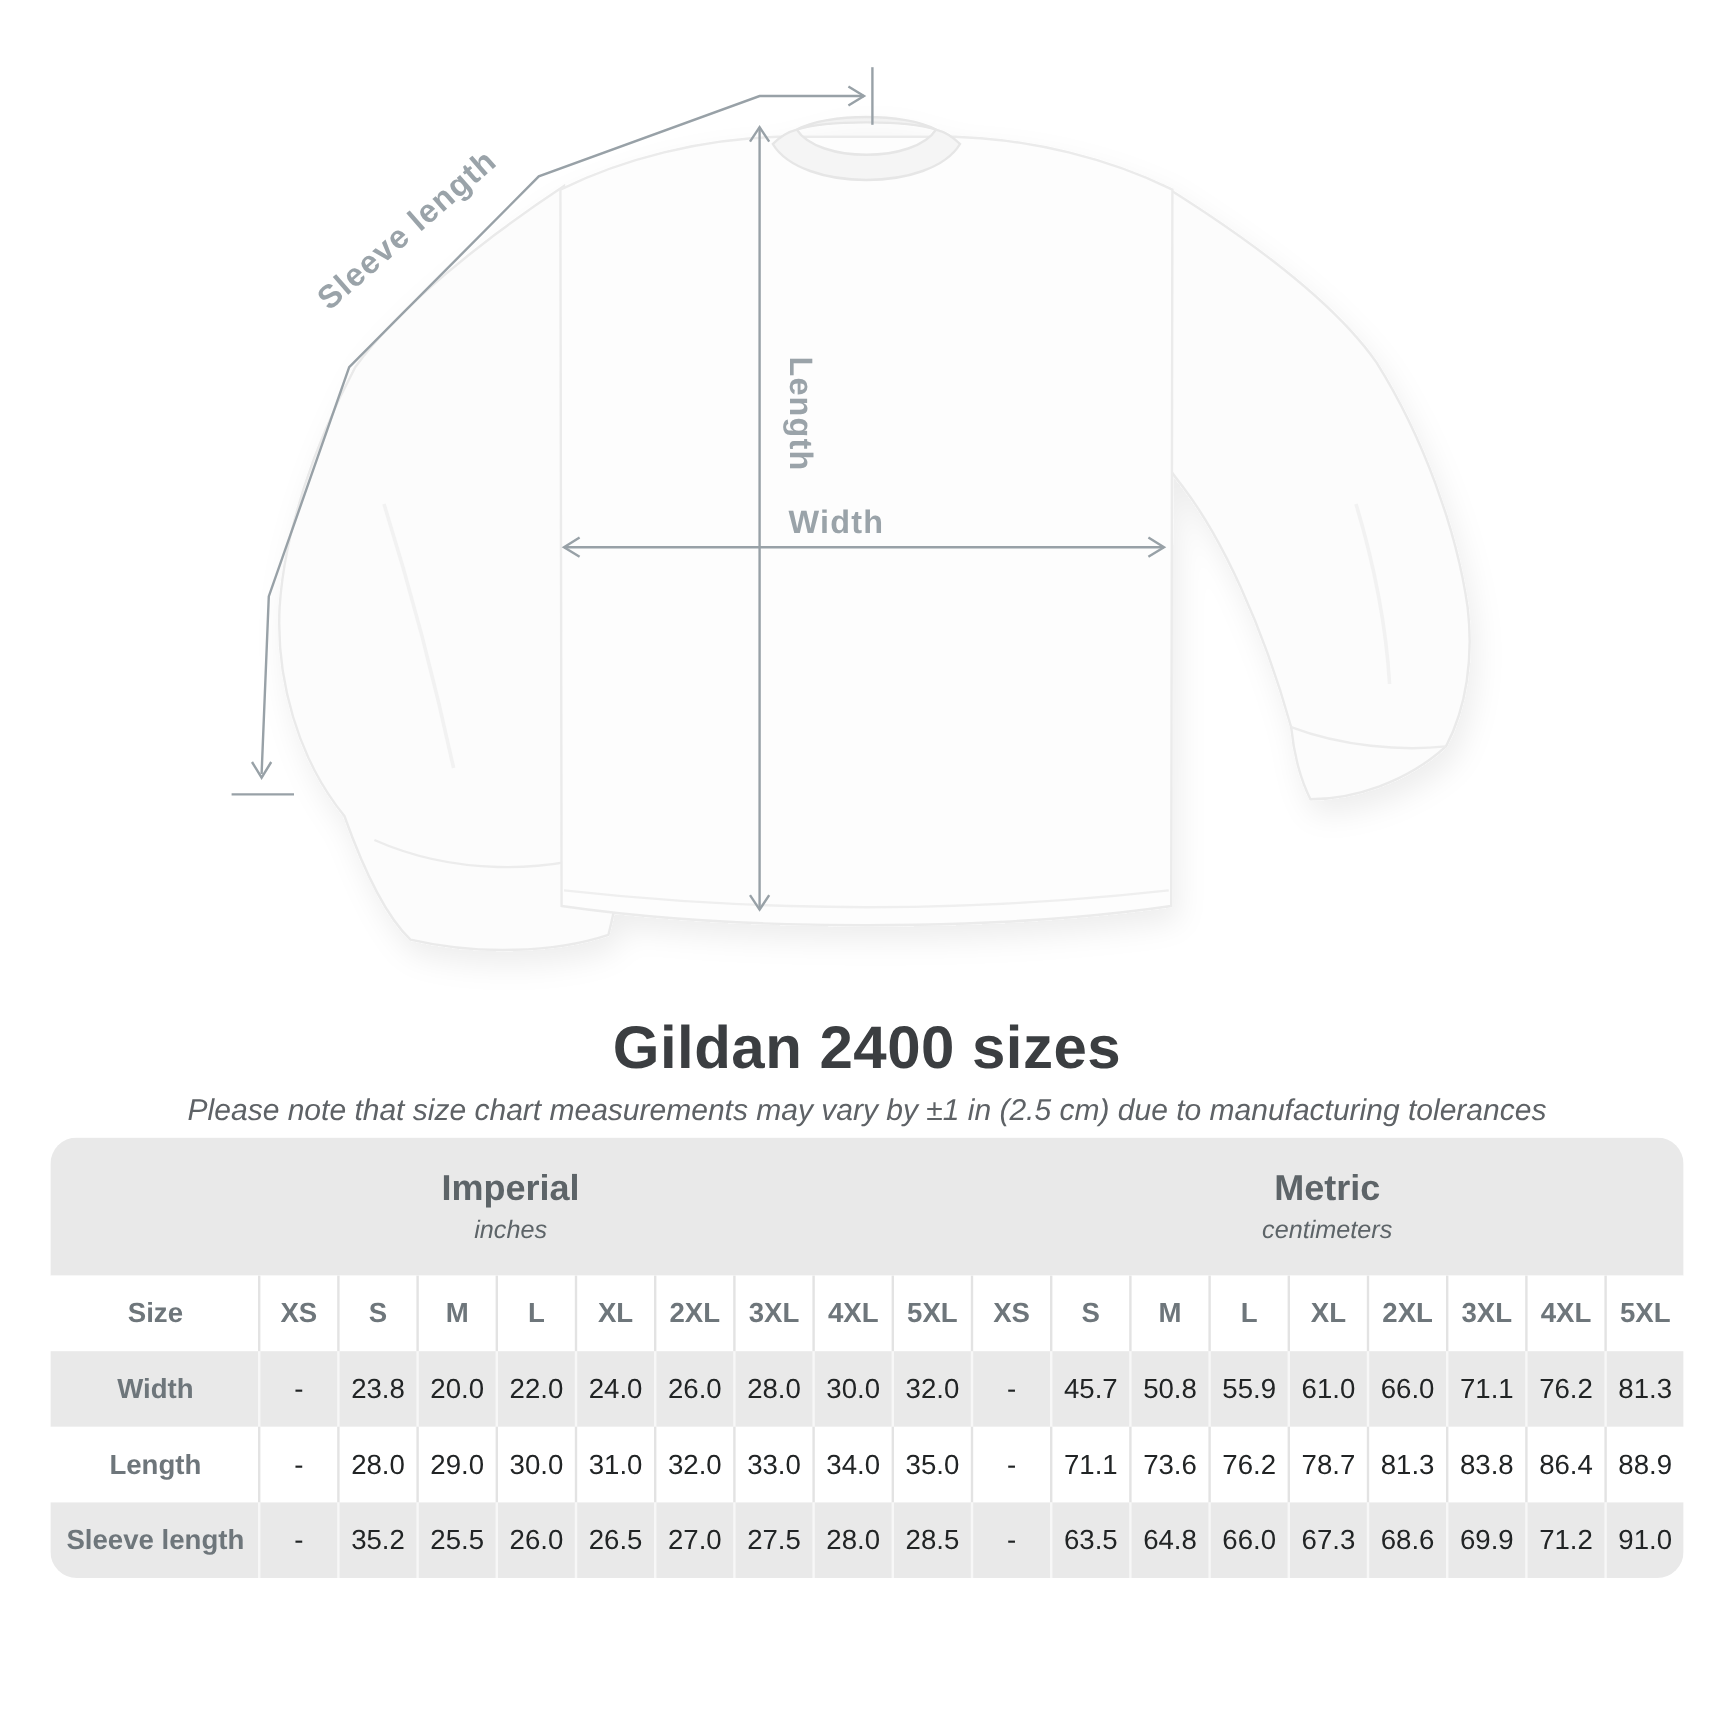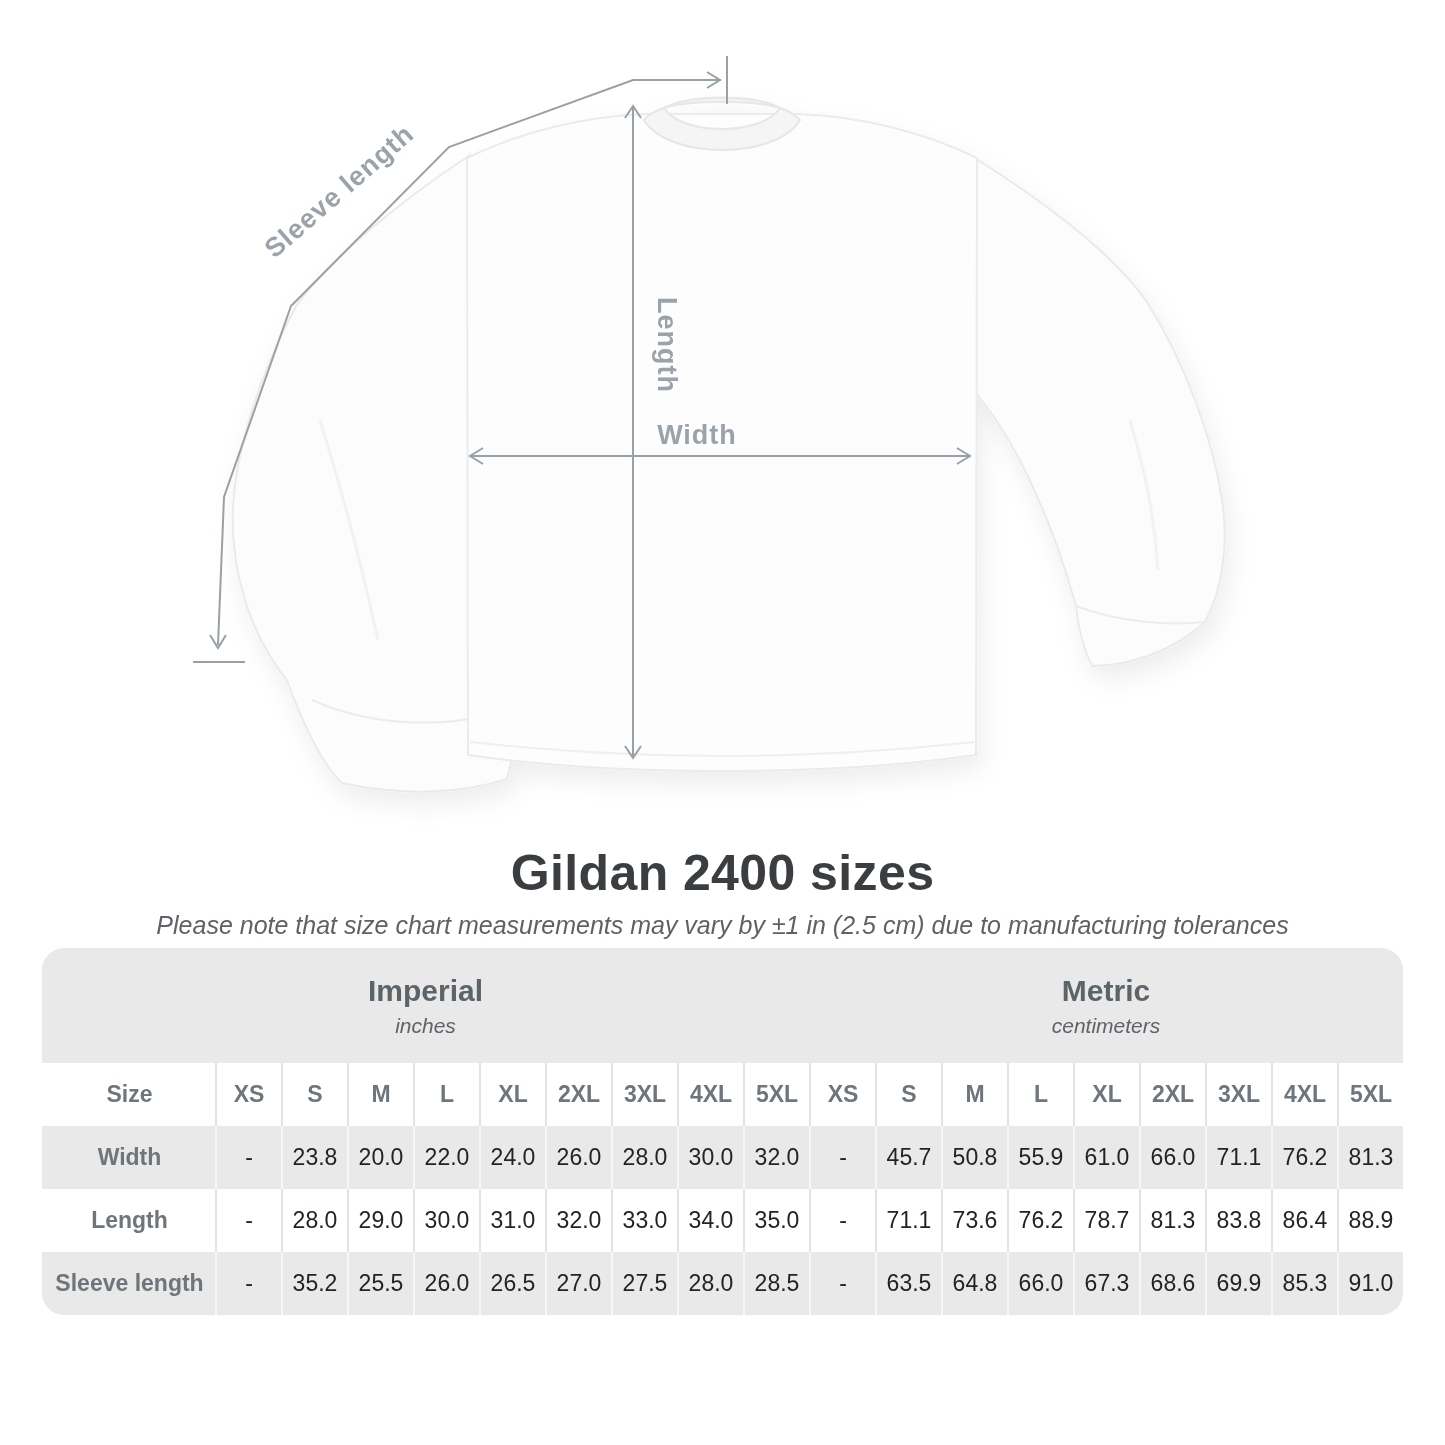--- a/index.html
+++ b/index.html
@@ -195,18 +195,18 @@
       <div class="cell">27.5</div>
       <div class="cell">28.0</div>
       <div class="cell">28.5</div>
       <div class="cell">-</div>
       <div class="cell">63.5</div>
       <div class="cell">64.8</div>
       <div class="cell">66.0</div>
       <div class="cell">67.3</div>
       <div class="cell">68.6</div>
       <div class="cell">69.9</div>
-      <div class="cell">85.3</div>
+      <div class="cell">71.2</div>
       <div class="cell">91.0</div>
     </div>
 
   </div>
 </div>
 
 </body></html>

